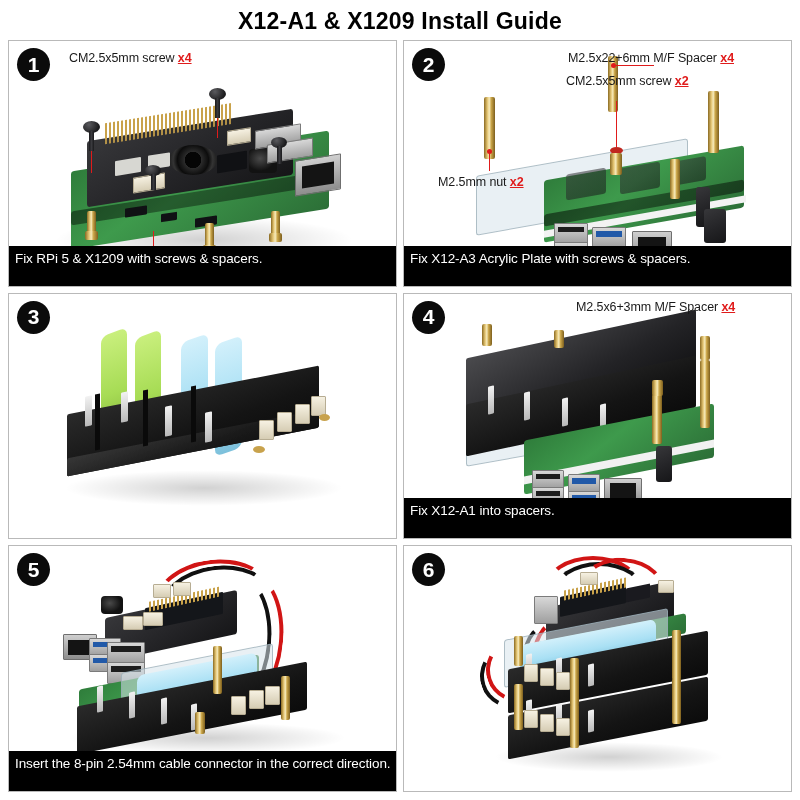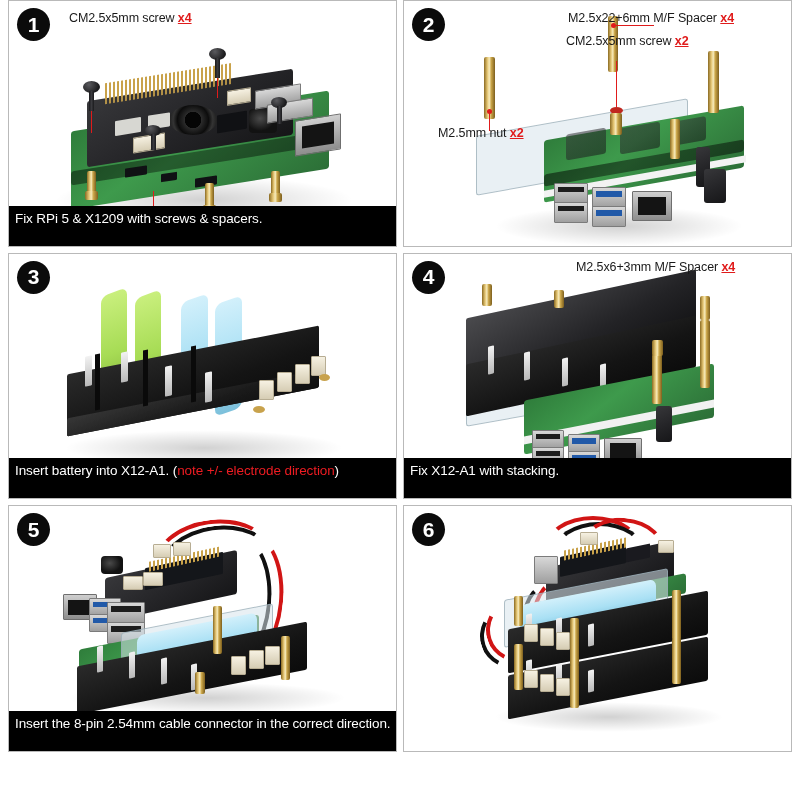--- a/index.html
+++ b/index.html
@@ -232,20 +232,21 @@
     position: absolute;
     background: radial-gradient(ellipse at 50% 50%, rgba(0,0,0,0.18), rgba(0,0,0,0) 70%);
     border-radius: 50%;
   }
 </style>
 </head>
 <body>
 
 <div class="guide">
 
+  <div class="guide-title">X12-A1 &amp; X1209 Install Guide</div>
 
   <div class="grid">
 
     <div class="panel">
       <div class="stage">
         <div class="badge">1</div>
 
         <div class="callout" style="left:60px; top:10px;">
           <span>CM2.5x5mm screw</span>
           <span class="x">x4</span>
@@ -320,21 +321,21 @@
         <div class="badge">2</div>
 
         <div class="callout" style="left:164px; top:10px;">
           <span>M2.5x22+6mm M/F Spacer</span>
           <span class="x">x4</span>
         </div>
         <div class="callout" style="left:162px; top:33px;">
           <span>CM2.5x5mm screw</span>
           <span class="x">x2</span>
         </div>
-        <div class="callout" style="left:34px; top:125px;">
+        <div class="callout" style="left:34px; top:134px;">
           <span>M2.5mm nut</span>
           <span class="x">x2</span>
         </div>
 
         <div class="shadow" style="left:90px; top:205px; width:250px; height:40px;"></div>
 
         <div class="acrylic" style="left:72px; top:116px; width:210px; height:58px; transform: skewY(-10deg);"></div>
 
         <div class="pcb-green" style="left:140px; top:122px; width:200px; height:62px; transform: skewY(-10deg);"></div>
         <div class="pcb-green" style="left:140px; top:156px; width:200px; height:12px; transform: skewY(-10deg); filter:brightness(0.55);"></div>
@@ -371,20 +372,23 @@
         <div class="dot" style="left:83px; top:108px;"></div>
         <div class="pointer" style="left:85px; top:112px; width:1px; height:18px;"></div>
 
         <div class="brass" style="left:304px; top:50px; width:11px; height:62px;"></div>
         <div class="brass" style="left:266px; top:118px; width:10px; height:40px;"></div>
 
         <div class="screw-head" style="left:206px; top:106px; width:13px; height:7px; background:#c0271f;"></div>
         <div class="pointer" style="left:212px; top:60px; width:1px; height:46px;"></div>
         <div class="brass" style="left:206px; top:112px; width:12px; height:22px;"></div>
       </div>
+      <div class="caption">
+        <span>Fix X12-A3 Acrylic Plate with screws &amp; spacers.</span>
+      </div>
     </div>
 
     <div class="panel">
       <div class="stage">
         <div class="badge">3</div>
 
 
         <div class="shadow" style="left:55px; top:176px; width:280px; height:36px;"></div>
 
         <div class="cell green" style="left:92px; top:38px; width:26px; height:110px; transform: skewY(-20deg);"></div>
@@ -404,23 +408,20 @@
         <div class="contact" style="left:156px; top:112px; width:7px; height:30px; transform:skewY(-11deg);"></div>
         <div class="contact" style="left:196px; top:118px; width:7px; height:30px; transform:skewY(-11deg);"></div>
 
         <div class="jst" style="left:250px; top:126px; width:13px; height:18px;"></div>
         <div class="jst" style="left:268px; top:118px; width:13px; height:18px;"></div>
         <div class="jst" style="left:286px; top:110px; width:13px; height:18px;"></div>
         <div class="jst" style="left:302px; top:102px; width:13px; height:18px;"></div>
 
         <div style="position:absolute; left:244px; top:152px; width:12px; height:7px; background:#c8a24c; border-radius:50%;"></div>
         <div style="position:absolute; left:310px; top:120px; width:11px; height:7px; background:#c8a24c; border-radius:50%;"></div>
-      </div>
-      <div class="caption">
-        <span>Insert battery into X12-A1. (</span><span class="red">note +/- electrode direction</span><span>)</span>
       </div>
     </div>
 
     <div class="panel">
       <div class="stage">
         <div class="badge">4</div>
 
         <div class="callout" style="left:172px; top:6px;">
           <span>M2.5x6+3mm M/F Spacer</span>
           <span class="x">x4</span>
@@ -459,21 +460,21 @@
         <div class="pcb-dark" style="left:252px; top:152px; width:16px; height:36px;"></div>
 
         <div class="brass" style="left:78px; top:30px; width:10px; height:22px;"></div>
         <div class="brass" style="left:296px; top:42px; width:10px; height:24px;"></div>
         <div class="brass" style="left:296px; top:66px; width:10px; height:68px;"></div>
         <div class="brass" style="left:248px; top:100px; width:10px; height:50px;"></div>
         <div class="brass" style="left:248px; top:86px; width:11px; height:16px;"></div>
         <div class="brass" style="left:150px; top:36px; width:10px; height:18px;"></div>
       </div>
       <div class="caption">
-        <span>Fix X12-A1 with stacking.</span>
+        <span>Fix X12-A1 into spacers.</span>
       </div>
     </div>
 
     <div class="panel">
       <div class="stage">
         <div class="badge">5</div>
 
         <div class="shadow" style="left:58px; top:176px; width:280px; height:32px;"></div>
 
         <div class="wire" style="left:146px; top:14px; width:108px; height:66px; border-width:4px; border-color:#d11515 transparent transparent transparent; transform: rotate(-8deg);"></div>

